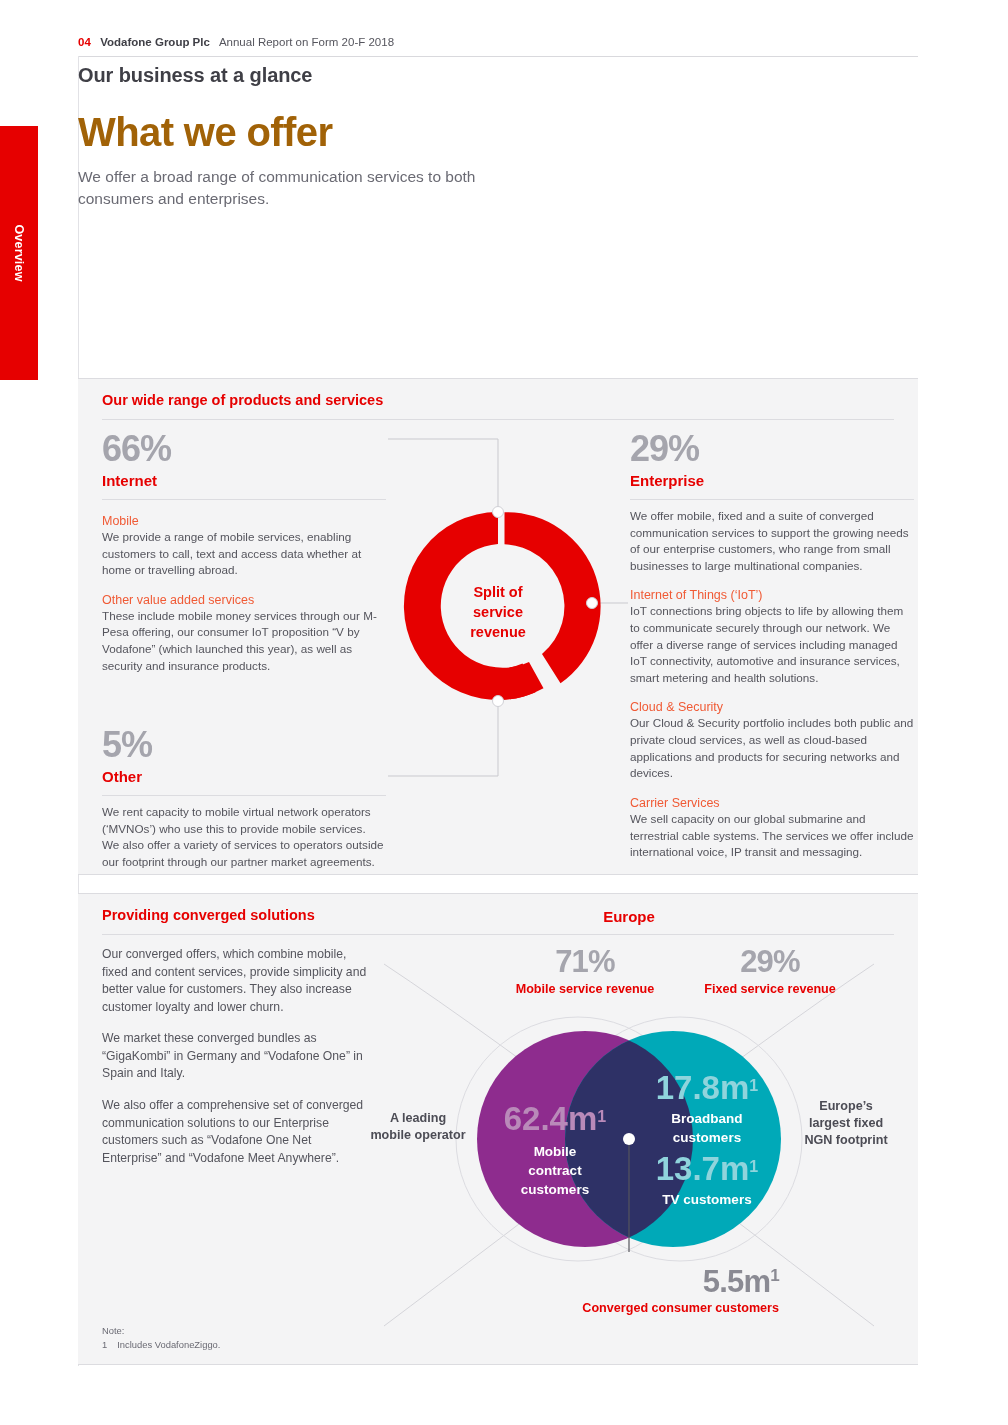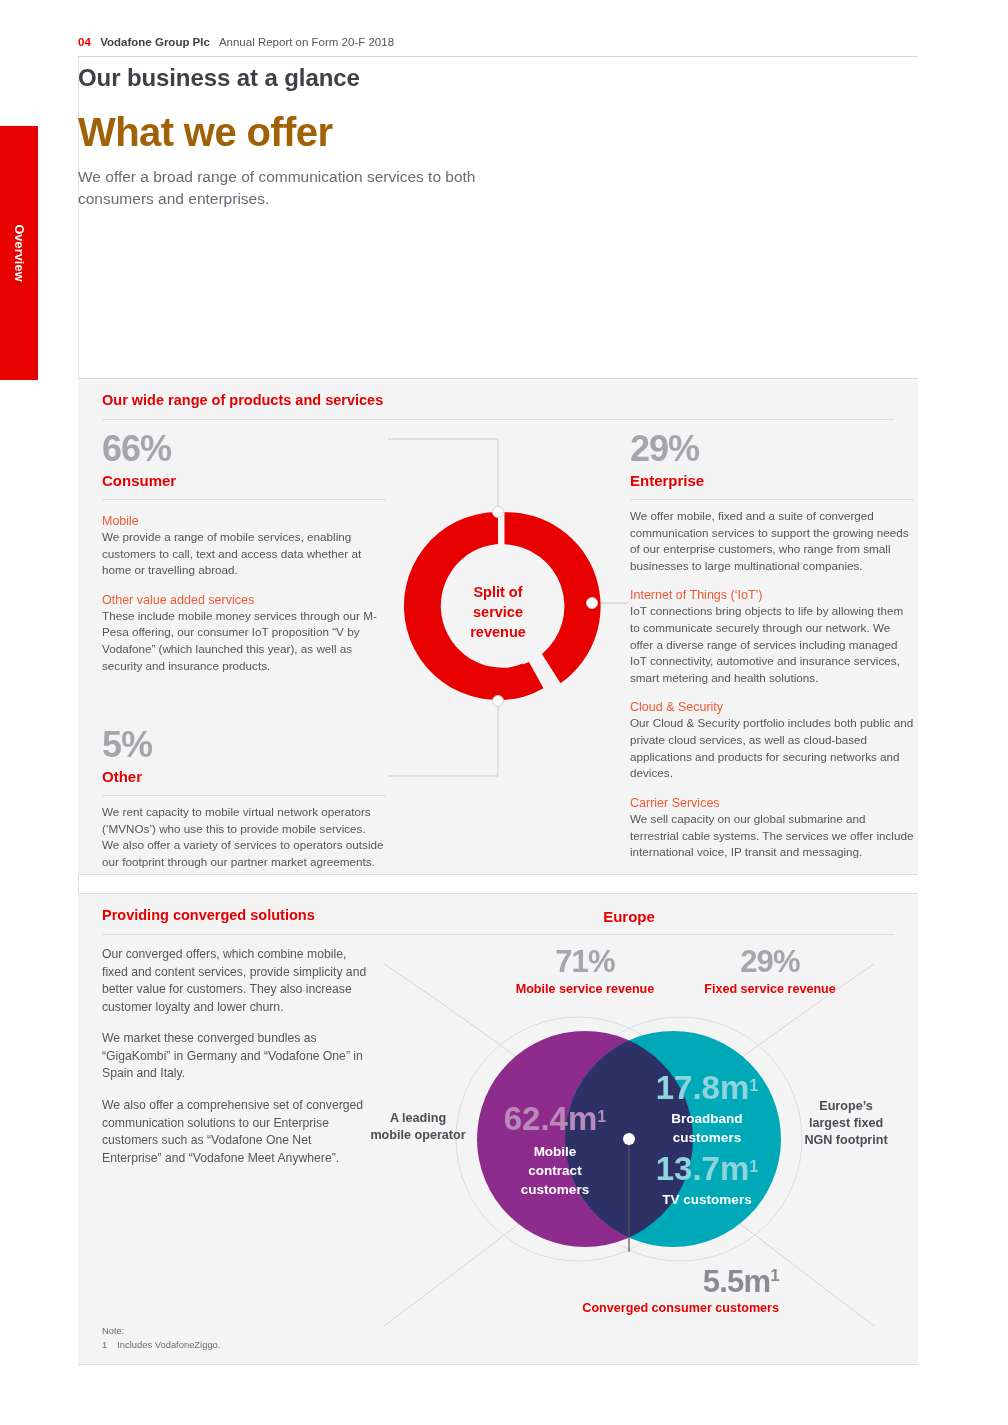--- a/index.html
+++ b/index.html
@@ -48,21 +48,21 @@
     position: absolute; left: 78px; top: 56px;
     width: 840px; height: 1px; background: #d9d9dd;
   }
   .vrule {
     position:absolute; left:78px; top:56px; width:1px; height:1310px;
     background:#e2e2e6;
   }
 
   .section-kicker {
     position: absolute; left: 78px; top: 64px;
-    font-size: 24px; font-weight: bold; color: #3f3f46;
+    font-size: 20px; font-weight: bold; color: #3f3f46;
     letter-spacing: -0.1px;
   }
   .big-title {
     position: absolute; left: 78px; top: 110px;
     font-size: 40px; font-weight: bold; color: #a16207;
     letter-spacing: -0.6px;
   }
   .standfirst {
     position: absolute; left: 78px; top: 166px;
     width: 440px;
@@ -169,21 +169,21 @@
   <div class="section-kicker">Our business at a glance</div>
   <div class="big-title">What we offer</div>
   <div class="standfirst">We offer a broad range of communication services to both consumers and enterprises.</div>
 
   <div class="panel" id="panel-products">
     <div class="panel-title">Our wide range of products and services</div>
     <div class="panel-rule"></div>
 
     <div class="col-left">
       <div class="pct">66%</div>
-      <div class="pct-label">Consumer</div>
+      <div class="pct-label">Internet</div>
       <div class="hr-thin"></div>
 
       <div>
         <div class="sub-h">Mobile</div>
         <div class="body-t">We provide a range of mobile services, enabling customers to call, text and access data whether at home or travelling abroad.</div>
       </div>
       <div>
         <div class="sub-h">Other value added services</div>
         <div class="body-t">These include mobile money services through our M-Pesa offering, our consumer IoT proposition “V by Vodafone” (which launched this year), as well as security and insurance products.</div>
       </div>

